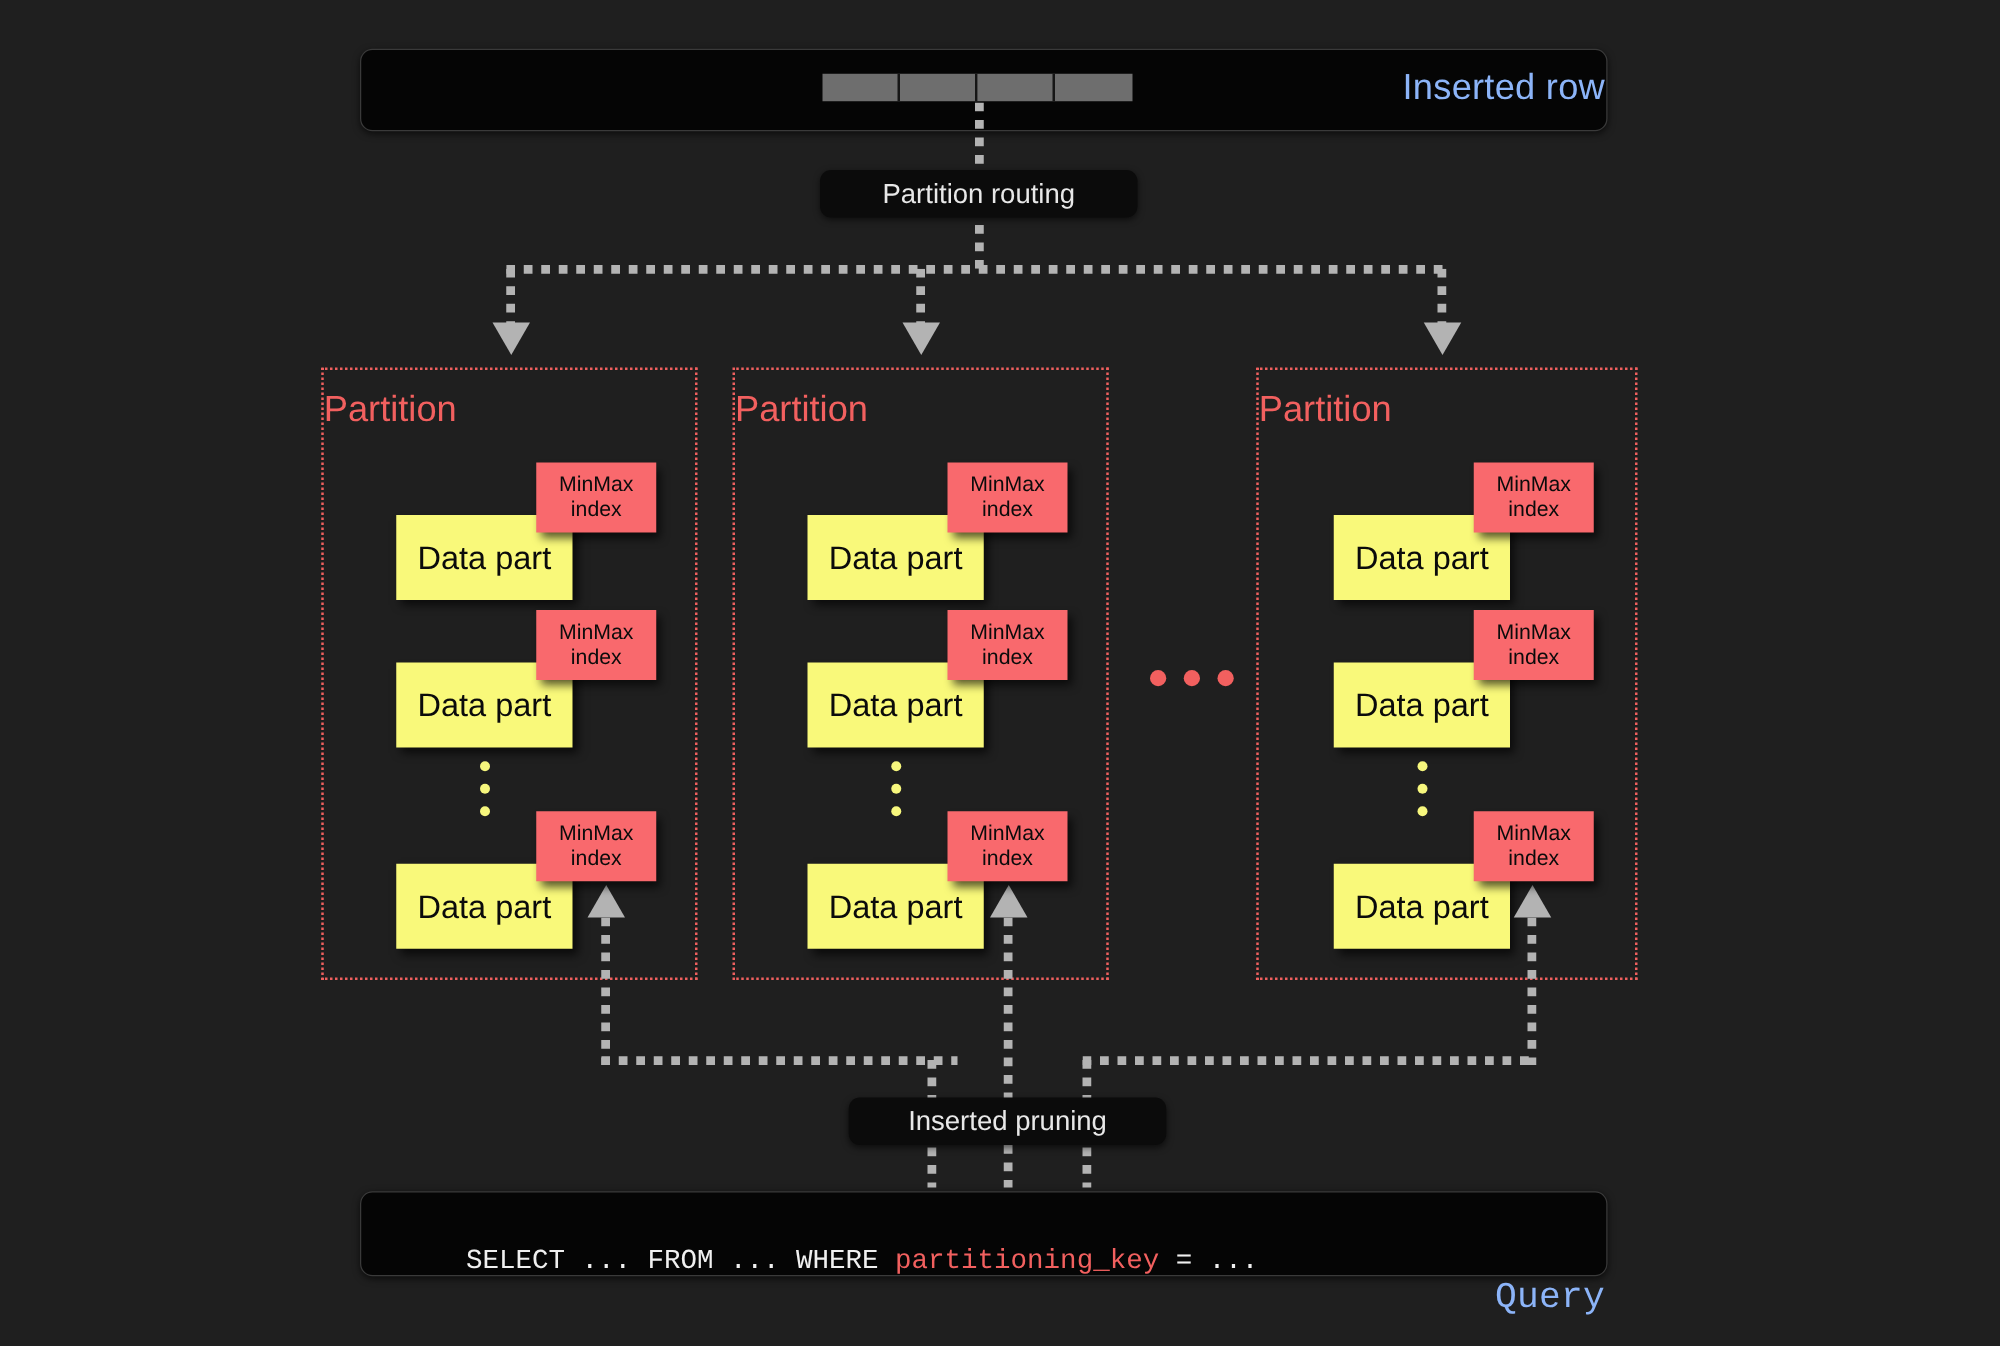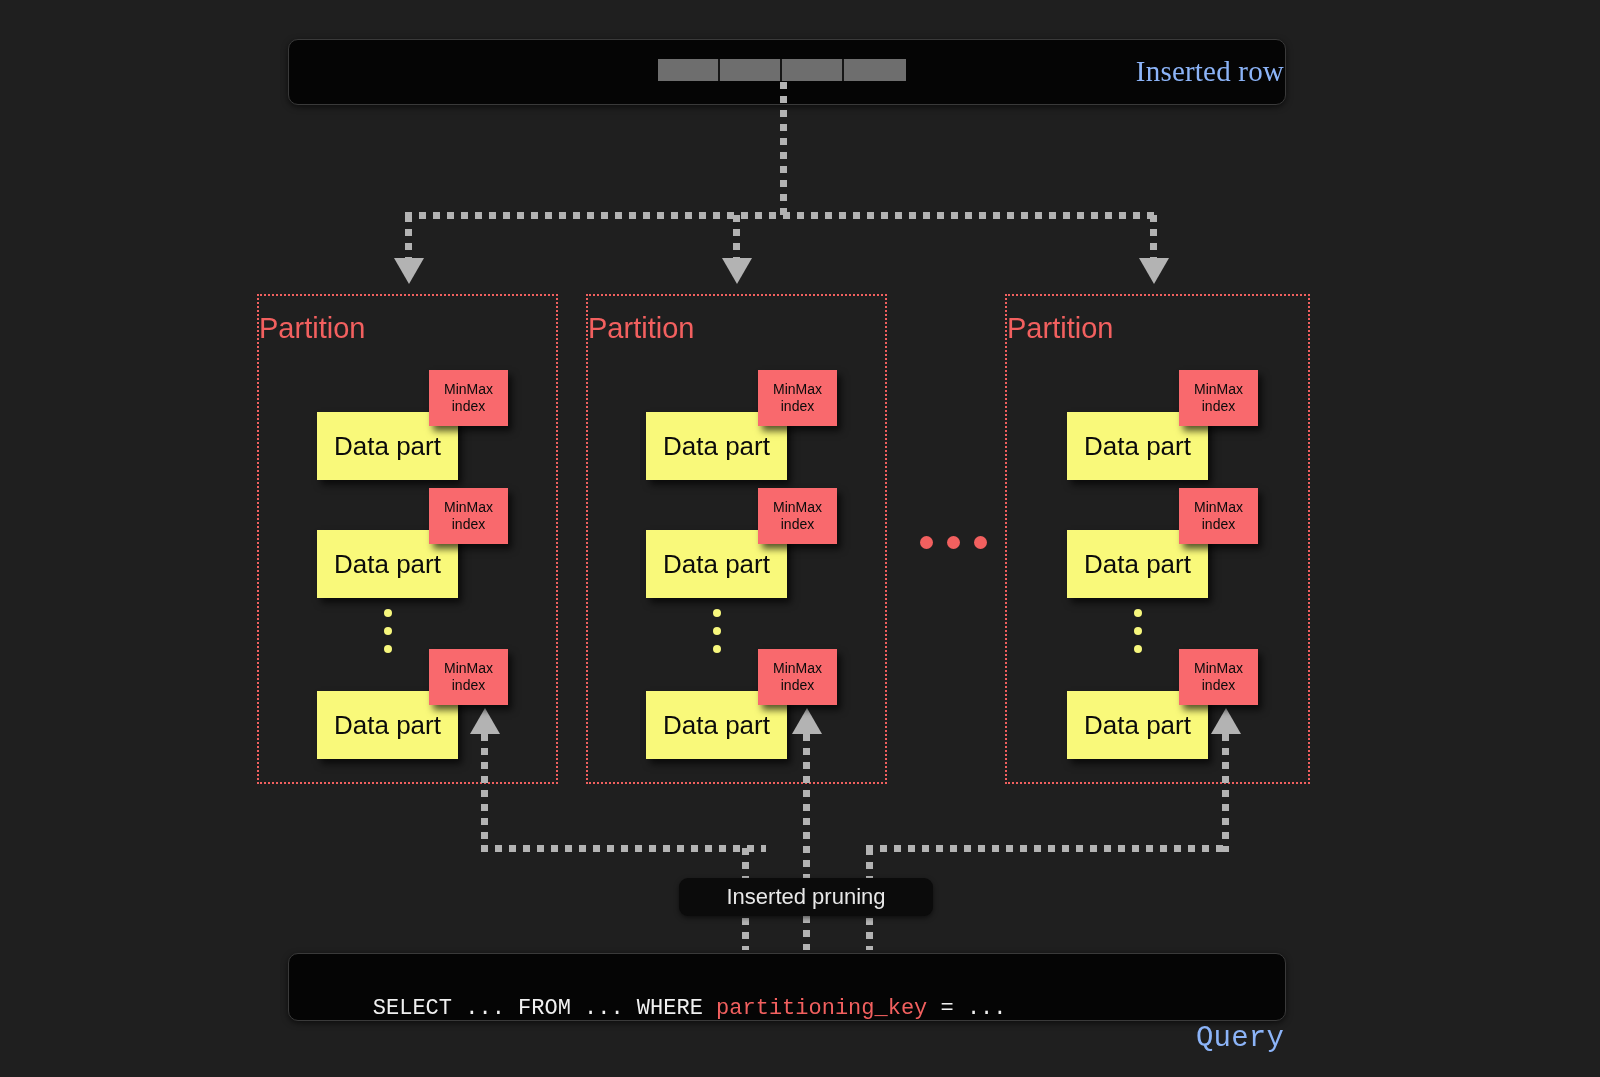--- a/index.html
+++ b/index.html
@@ -116,25 +116,25 @@
     font-size: 26px;
     display: flex;
     align-items: center;
     justify-content: center;
     box-shadow: 4px 5px 7px rgba(0,0,0,0.65);
     z-index: 3;
   }
   
   .minmax {
     position: absolute;
-    width: 79px;
+    width: 96px;
     height: 56px;
     background: #f9696d;
     color: #0b0b0b;
-    font-size: 14px;
+    font-size: 17px;
     line-height: 1.18;
     text-align: center;
     display: flex;
     align-items: center;
     justify-content: center;
     box-shadow: 4px 5px 7px rgba(0,0,0,0.65);
     z-index: 4;
   }
 
   
@@ -197,23 +197,26 @@
 
 <div id="canvas">
 
   <div class="bar" id="inserted-row-bar"></div>
   <div id="row-cells">
     <span class="row-cell"></span>
     <span class="row-cell"></span>
     <span class="row-cell"></span>
     <span class="row-cell"></span>
   </div>
-  <div class="bar-label" style="left:auto;right:316px;top:71px;font-family:Liberation Serif, serif;">Inserted row</div>
+  <div class="bar-label" style="left:auto;right:316px;top:71px;">Inserted row</div>
 
   <div class="dv" style="left:780px; top:82px; height:133px;"></div>
+  <div class="pill" id="partition-routing-pill">
+    <span>Partition routing</span>
+  </div>
 
   <div class="dh" style="left:405px; top:212px; width:752px;"></div>
 
   <div class="dv" style="left:405px; top:215px; height:48px;"></div>
   <div class="arrow-down" style="left:394px; top:258px;"></div>
 
   <div class="dv" style="left:733px; top:215px; height:48px;"></div>
   <div class="arrow-down" style="left:722px; top:258px;"></div>
 
   <div class="dv" style="left:1150px; top:215px; height:48px;"></div>

